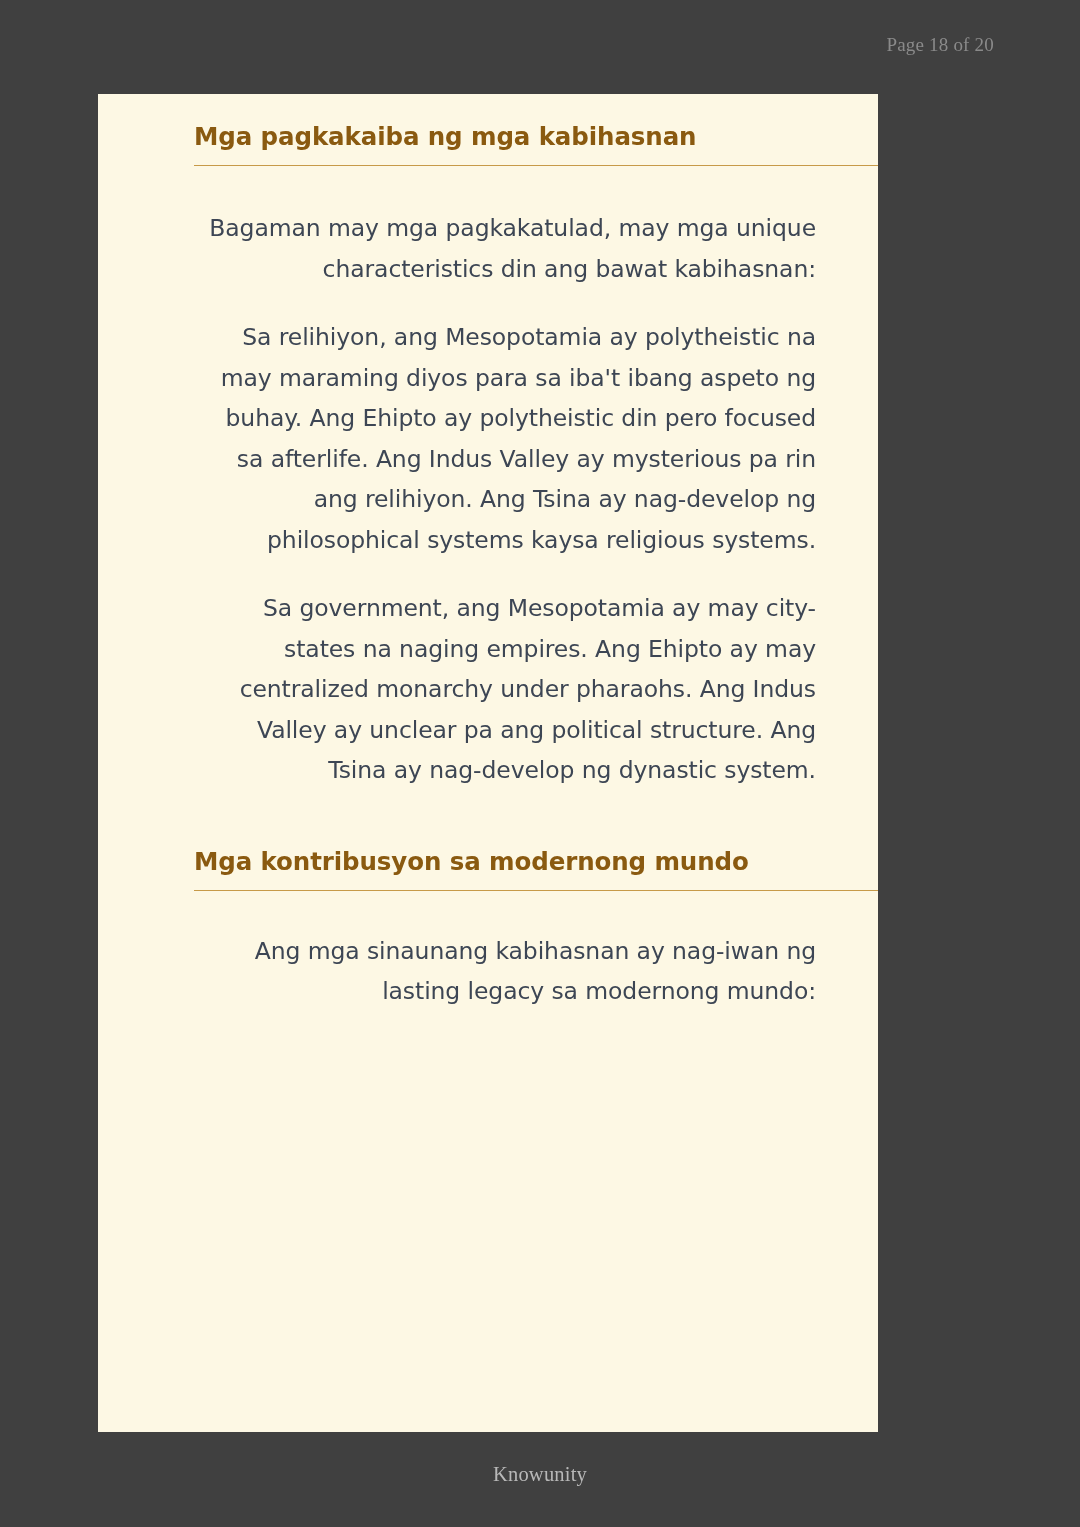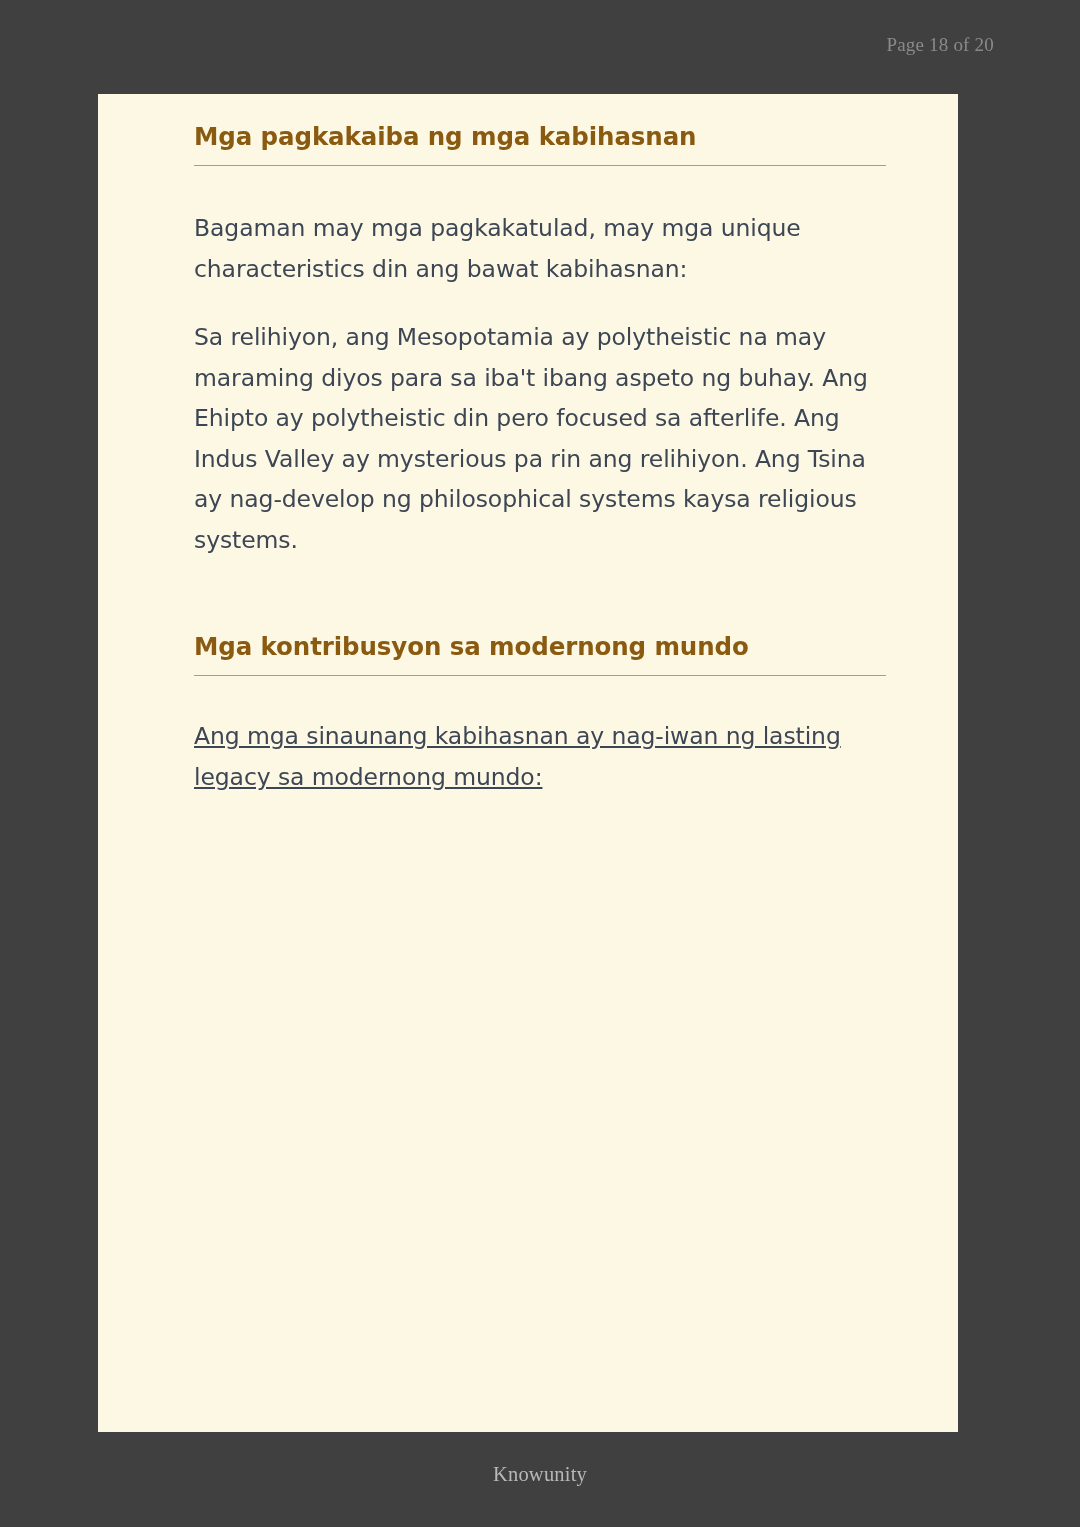--- a/index.html
+++ b/index.html
@@ -27,21 +27,21 @@
     right: 86px;
     font-family: "Liberation Serif", serif;
     font-size: 19px;
     color: #8a8a8a;
     letter-spacing: 0.2px;
   }
   .content-card {
     position: absolute;
     left: 98px;
     top: 94px;
-    width: 860px;
+    width: 780px;
     height: 1338px;
     background: #fdf8e4;
     box-sizing: border-box;
     padding: 0 0 0 0;
     overflow: hidden;
   }
   .inner {
     padding: 28px 62px 0 96px;
   }
   h2.section-heading {
@@ -56,35 +56,35 @@
   .heading-rule {
     border: none;
     border-top: 1.5px solid #c79a48;
     margin: 14px 0 0 0;
     width: 692px;
   }
   .heading-block {
     margin-bottom: 42px;
   }
   .heading-block.second {
-    margin-top: 72px;
+    margin-top: 56px;
     margin-bottom: 40px;
   }
   p.body-text {
     font-family: "DejaVu Sans", sans-serif;
     font-size: 23.5px;
     line-height: 40.5px;
     color: #3d4654;
     margin: 0 0 28px 0;
     max-width: 700px;
     letter-spacing: -0.1px;
+    text-align: right;
   }
   p.body-text:last-child {
     margin-bottom: 0;
-    text-decoration: underline;
   }
   .footer-brand {
     position: absolute;
     left: 0;
     right: 0;
     top: 1463px;
     text-align: center;
     font-family: Liberation Serif, serif;
     font-size: 20.5px;
     color: #b8b8b8;
@@ -105,20 +105,21 @@
         <h2 class="section-heading">Mga pagkakaiba ng mga kabihasnan</h2>
         <hr class="heading-rule">
       </div>
 
       <p class="body-text">Bagaman may mga pagkakatulad, may mga unique characteristics din ang bawat kabihasnan:</p>
 
       <p class="body-text">Sa relihiyon, ang Mesopotamia ay polytheistic na may maraming diyos para sa iba't ibang aspeto ng buhay. Ang Ehipto ay polytheistic din pero focused sa afterlife. Ang Indus Valley ay mysterious pa rin ang relihiyon. Ang Tsina ay nag-develop ng philosophical systems kaysa religious systems.</p>
 
 
 
+      <p class="body-text">Sa government, ang Mesopotamia ay may city-states na naging empires. Ang Ehipto ay may centralized monarchy under pharaohs. Ang Indus Valley ay unclear pa ang political structure. Ang Tsina ay nag-develop ng dynastic system.</p>
 
       <div class="heading-block second">
         <h2 class="section-heading">Mga kontribusyon sa modernong mundo</h2>
         <hr class="heading-rule">
       </div>
 
       <p class="body-text">Ang mga sinaunang kabihasnan ay nag-iwan ng lasting legacy sa modernong mundo:</p>
 
     </div>
   </div>

